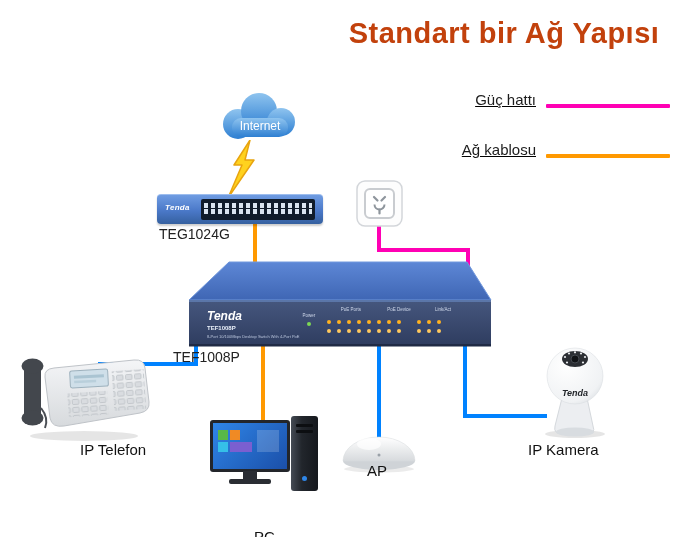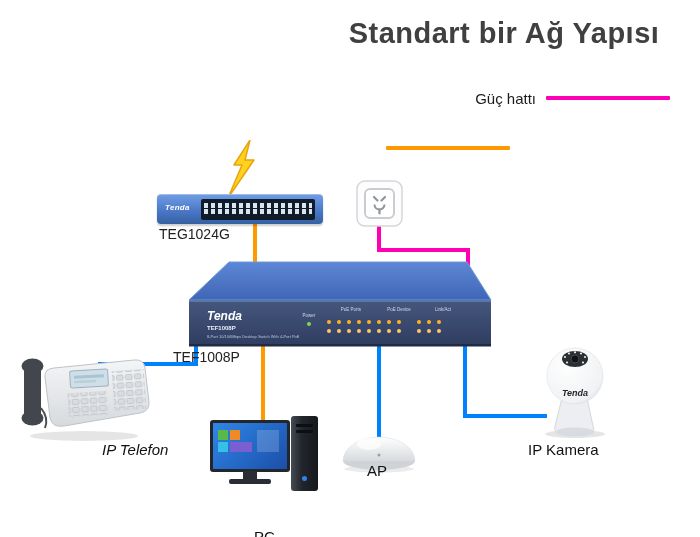--- a/index.html
+++ b/index.html
@@ -6,21 +6,21 @@
   .canvas {
     position:relative; width:700px; height:537px; background:#ffffff;
     font-family:"Liberation Sans", sans-serif; overflow:hidden;
   }
   
   .title {
     position:absolute; left:318px; top:17px; width:372px; text-align:center;
     font-size:29px; font-weight:bold; letter-spacing:0.5px; z-index:3;
   }
   
-  .legend-row { position:absolute; left:386px; width:284px; height:20px; display:flex; align-items:center; z-index:3; }
+  .legend-row { position:absolute; left:386px; width:284px; height:20px; display:flex; align-items:flex-end; z-index:3;text-decoration:underline; }
   #legend-0 { top:88px; } #legend-1 { top:113px; } #legend-2 { top:138px; }
   .legend-label { flex:1; text-align:right; font-size:15px; color:#1c1c1c; padding-right:10px; white-space:nowrap; }
   .legend-line { width:124px; height:4px; border-radius:1px; }
   
   .ln { position:absolute; z-index:1; }
   #ln-teg    { left:253px; top:222px; width:4px;  height:46px; }
   #ln-out-1  { left:377px; top:225px; width:4px;  height:27px; }
   #ln-out-2  { left:377px; top:248px; width:93px; height:4px;  }
   #ln-out-3  { left:466px; top:248px; width:4px;  height:20px; }
   #ln-phone-1{ left:194px; top:344px; width:4px;  height:22px; }
@@ -45,21 +45,21 @@
     border-radius:4px; border-top:1px solid #9dbdee; box-shadow:0 2px 2px rgba(0,0,0,.2); }
   .teg-brand { position:absolute; left:8px; top:8px; color:#ffffff; font-size:8px;
     font-weight:bold; font-style:italic; letter-spacing:0.3px; }
   .teg-ports { position:absolute; left:44px; top:4px; right:8px; bottom:4px;
     background:#101c2a; border-radius:2px; padding:2px 3px; box-sizing:border-box; }
   .port-row { height:5px; margin:1.5px 0; background:repeating-linear-gradient(90deg,#d9e4ef 0 4px,#101c2a 4px 7px); }
   
   .dev-label { position:absolute; z-index:3; font-size:15px; color:#111111; white-space:nowrap; }
   #lbl-teg { left:159px; top:226px; font-size:14px; color:#222; }
   #lbl-tef { left:173px; top:349px; font-size:14px; color:#222; }
-  #lbl-phone { left:102px;  top:441px;font-style:italic; }
+  #lbl-phone { left:80px;  top:441px; }
   #lbl-pc    { left:254px; top:528px; }
   #lbl-ap    { left:367px; top:462px; }
   #lbl-cam   { left:528px; top:441px;text-align:center; }
   
   .monitor { left:210px; top:420px; width:80px; height:52px; background:#23262b;
     border-radius:3px; padding:3px; box-sizing:border-box; }
   .monitor-screen { position:relative; width:100%; height:100%;
     background:linear-gradient(135deg,#2f86e8,#1b4fa8); overflow:hidden; }
   .tile { position:absolute; }
   .tile-1 { left:5px;  top:7px;  width:10px; height:10px; background:#58b947; }
@@ -80,41 +80,59 @@
   .tef-model  { fill:#eaf0fa; font-size:6px; font-weight:bold; font-family:"Liberation Sans",sans-serif; }
   .tef-sub    { fill:#b9c5dc; font-size:4px; font-family:"Liberation Sans",sans-serif; }
   .tef-led-cap{ fill:#cfd8ea; font-size:4.5px; text-anchor:middle; font-family:"Liberation Sans",sans-serif; }
   .cam-brand  { fill:#23262b; font-size:9px; font-weight:bold; font-style:italic; text-anchor:middle; font-family:"Liberation Sans",sans-serif; }
 </style>
 </head>
 <body>
 
 <div class="canvas">
 
-  <div class="title" style="color: #404040;">Standart bir Ağ Yapısı</div>
+  <div class="title" style="color: #c2410c;">Standart bir Ağ Yapısı</div>
 
   <div class="legend-row" id="legend-0">
     <span class="legend-label">Güç hattı</span>
     <span class="legend-line" style="background: rgb(255, 0, 180);"></span>
   </div>
   <div class="legend-row" id="legend-2">
+    <span class="legend-label">Ağ kablosu</span>
     <span class="legend-line" style="background: rgb(255, 153, 0);"></span>
   </div>
 
   <div class="ln" id="ln-teg" style="background: rgb(255, 153, 0);"></div>
   <div class="ln" id="ln-out-1" style="background: rgb(255, 0, 180);"></div>
   <div class="ln" id="ln-out-2" style="background: rgb(255, 0, 180);"></div>
   <div class="ln" id="ln-out-3" style="background: rgb(255, 0, 180);"></div>
   <div class="ln" id="ln-phone-1" style="background: rgb(0, 130, 255);"></div>
   <div class="ln" id="ln-phone-2" style="background: rgb(0, 130, 255);"></div>
   <div class="ln" id="ln-pc" style="background: rgb(255, 153, 0);"></div>
   <div class="ln" id="ln-ap" style="background: rgb(0, 130, 255);"></div>
   <div class="ln" id="ln-cam-1" style="background: rgb(0, 130, 255);"></div>
   <div class="ln" id="ln-cam-2" style="background: rgb(0, 130, 255);"></div>
 
+  <div class="device cloud">
+    <svg viewBox="0 0 95 60">
+      <defs>
+        <linearGradient id="cloudG" x1="0" y1="0" x2="0" y2="1">
+          <stop offset="0" stop-color="#8fc4ef"></stop>
+            <stop offset="1" stop-color="#2e7fd2"></stop>
+        </linearGradient>
+      </defs>
+      <g fill="url(#cloudG)">
+        <circle cx="26" cy="36" r="15"></circle>
+        <circle cx="47" cy="23" r="18"></circle>
+        <circle cx="69" cy="34" r="14"></circle>
+        <rect x="20" y="30" width="56" height="19" rx="9"></rect>
+      </g>
+      <text x="48" y="42" class="cloud-text">Internet</text>
+    </svg>
+  </div>
 
   <div class="device bolt">
     <svg viewBox="0 0 40 58">
       <polygon points="26,0 10,25 18,25 4,58 30,20 21,20" fill="#ffd21e" stroke="#e8a40f" stroke-width="1.5" stroke-linejoin="round"></polygon>
     </svg>
   </div>
 
   <div class="device teg">
     <span class="teg-brand">Tenda</span>
     <div class="teg-ports">

